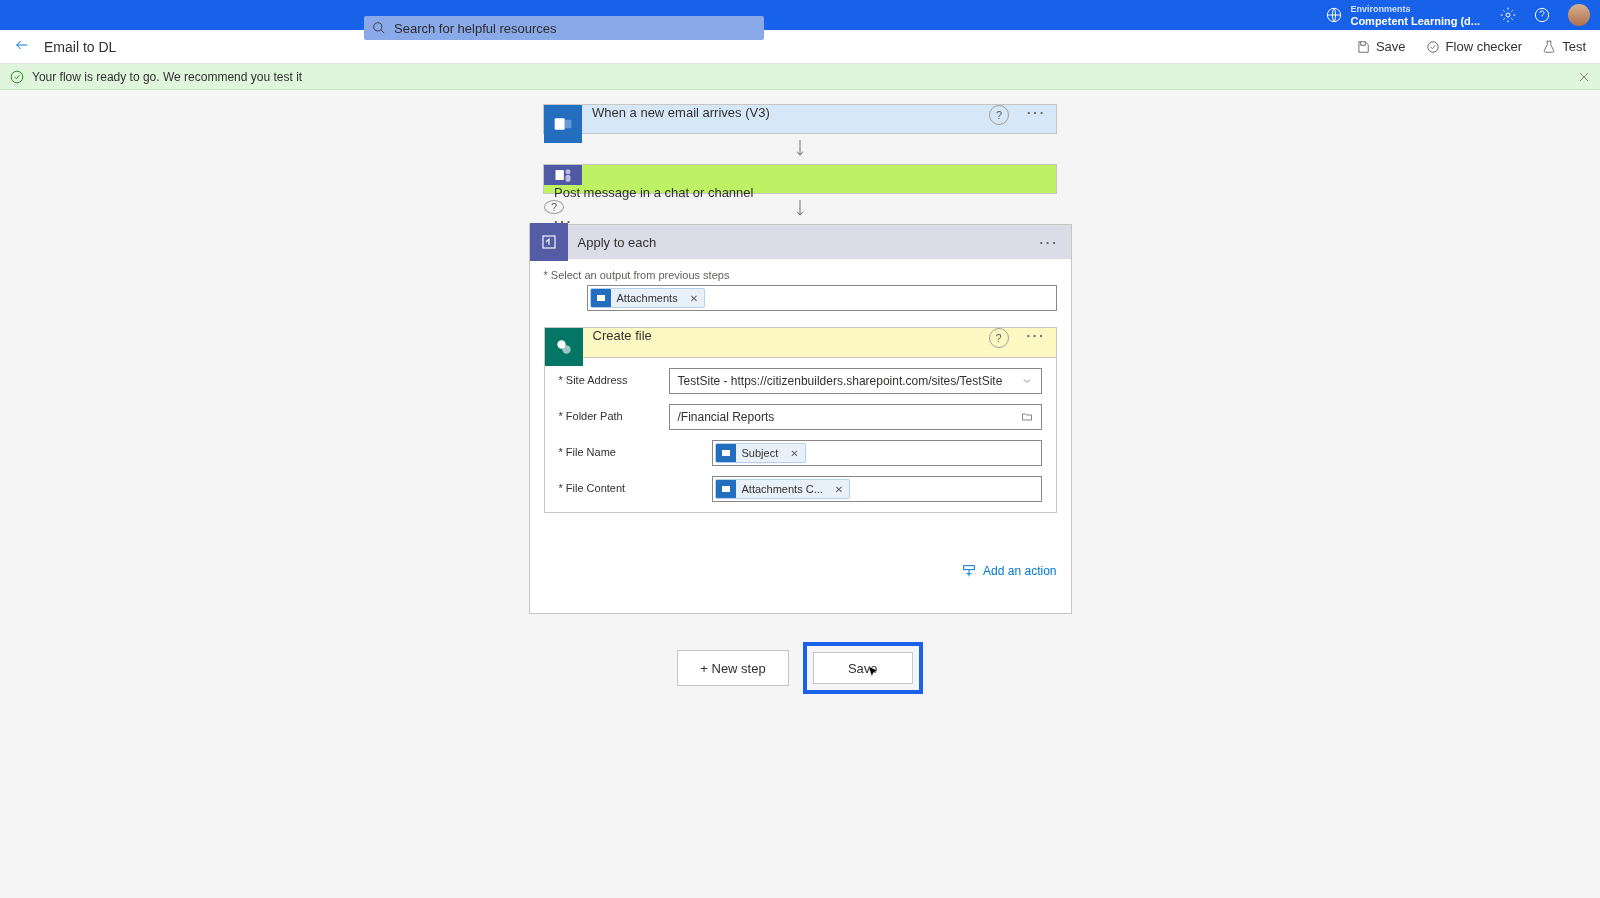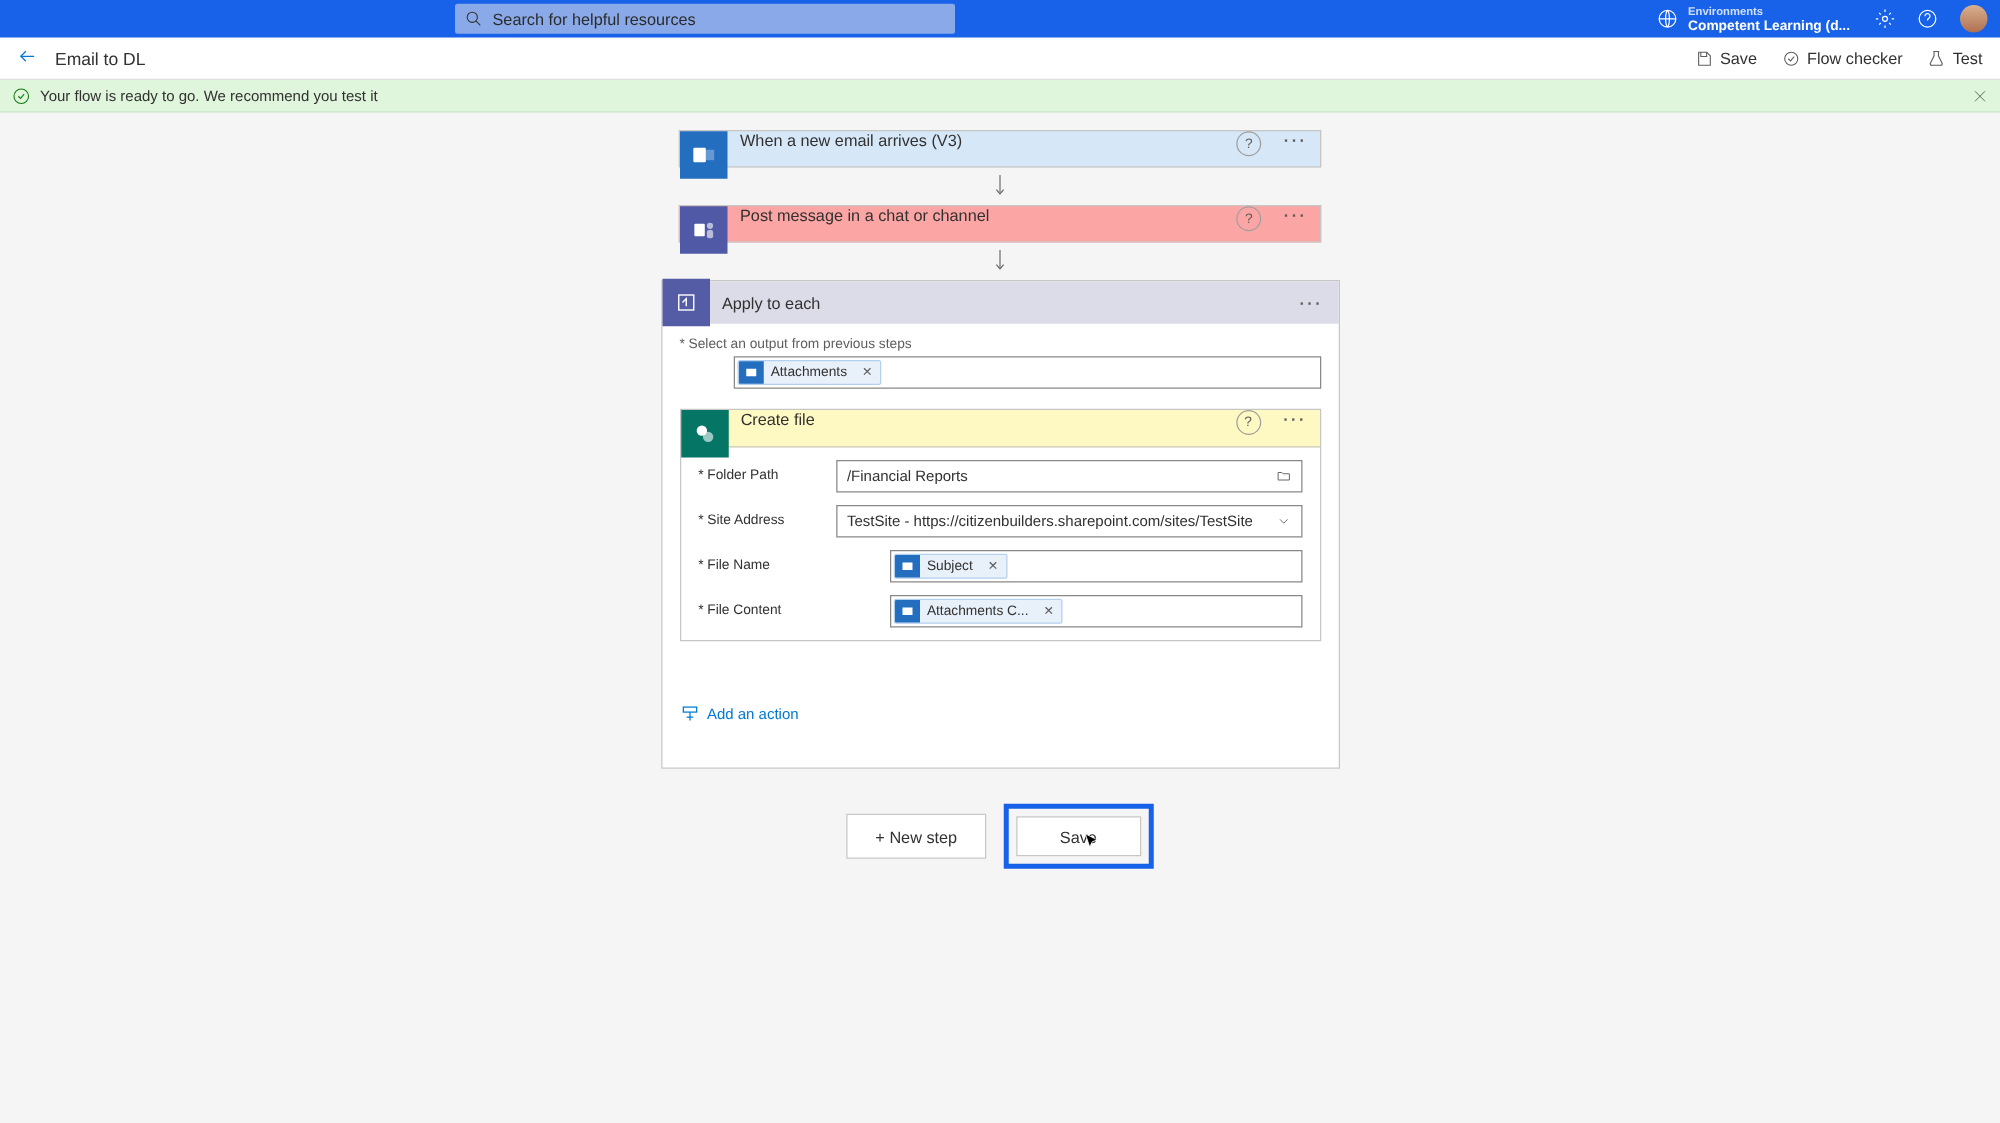--- a/index.html
+++ b/index.html
@@ -1,20 +1,20 @@
 <!DOCTYPE html>
 <html><head>
 <meta charset="utf-8">
 <style>
 * { box-sizing: border-box; margin: 0; padding: 0; font-family: "Segoe UI", sans-serif; }
 body { background: #f5f5f5; width: 1600px; height: 898px; overflow: hidden; color: #323130; }
 
 
 .topbar { background: #1762e8; height: 30px; display: flex; align-items: center; color: #fff; position: relative; }
-.search-wrap { position: absolute; left: 364px; top: 3px; width: 400px; height: 24px; background: #8aa9e8; border-radius: 2px; display: flex; align-items: center; padding: 0 8px; font-size: 13px; color: #2b2b2b; }
+.search-wrap { position: absolute; left: 364px; top: 16px; width: 400px; height: 24px; background: #8aa9e8; border-radius: 2px; display: flex; align-items: center; padding: 0 8px; font-size: 13px; color: #2b2b2b; }
 .search-wrap svg { width: 14px; height: 14px; margin-right: 8px; stroke: #333; fill: none; stroke-width: 1.5; }
 .env { position: absolute; right: 120px; font-size: 11px; display: flex; align-items: center; gap: 8px; }
 .env svg { width: 16px; height: 16px; fill: #fff; }
 .env-text { display: flex; flex-direction: column; line-height: 12px; font-weight: bold; }
 .env-text .small { font-size: 9px; opacity: .8; }
 .top-icons { position: absolute; right: 10px; display: flex; align-items: center; gap: 18px; }
 .top-icons svg { width: 16px; height: 16px; fill: #fff; }
 .avatar { width: 22px; height: 22px; border-radius: 50%; background: linear-gradient(#d8b090, #b07050); }
 
 
@@ -34,21 +34,21 @@
 .canvas { display: flex; flex-direction: column; align-items: center; padding-top: 14px; }
 
 .card { width: 514px; border: 1px solid #c8c6c4; display: flex; align-items: flex-start; height: 30px; font-size: 13px; cursor: pointer; }
 .card .ico { width: 38px; height: 38px; display: flex; align-items: center; justify-content: center; color: #fff; }
 .card .title { flex: 1; padding-left: 10px; }
 .card .help { width: 20px; height: 20px; border: 1px solid #a19f9d; border-radius: 50%; display: flex; align-items: center; justify-content: center; font-size: 11px; color: #605e5c; margin-right: 8px; }
 .card .dots { padding: 0 10px; color: #605e5c; letter-spacing: 2px; font-weight: bold; cursor: pointer; }
 
 .card.outlook { background: #d6e7f7; }
 .card.outlook .ico { background: #246ec0; }
-.card.teams { background: #fca5a5; }
+.card.teams { background: #bef264; flex-direction: column; }
 .card.teams .ico { background: #5059a5; }
 .card.sp { background: #fef9c3; }
 .card.sp .ico { background: #057566; }
 
 .arrow { height: 30px; display: flex; align-items: center; justify-content: center; }
 .arrow svg { width: 14px; stroke: #605e5c; fill: none; stroke-width: 1.5; }
 
 
 .container { width: 543px; border: 1px solid #c8c6c4; background: #fff; }
 .cont-head { background: #dcdbe8; height: 34px; display: flex; align-items: center; font-size: 13px; }
@@ -70,21 +70,21 @@
 .inner-body { padding: 10px 14px; }
 .form-row { display: flex; align-items: flex-start; margin-bottom: 10px; }
 .form-row .flabel { width: 110px; font-size: 11px; color: #323130; padding-top: 6px; }
 .form-row .fcontrol { flex: 1; }
 .select { border: 1px solid #8a8886; height: 26px; display: flex; align-items: center; padding: 0 8px; font-size: 12px; position: relative; }
 .select .chev { margin-left: auto; }
 .textin { border: 1px solid #8a8886; height: 26px; display: flex; align-items: center; padding: 0 8px; font-size: 12px; position: relative; }
 .textin .folder { margin-left: auto; }
 .textin svg, .select svg { width: 12px; height: 12px; stroke: #605e5c; fill: none; stroke-width: 1.5; }
 
-.add-action { text-align: left; margin-top: 50px; margin-bottom: 10px; }
+.add-action { text-align: right; margin-top: 50px; margin-bottom: 10px; }
 .add-action a { color: #0078d4; font-size: 12px; text-decoration: none; display: inline-flex; align-items: center; gap: 6px; }
 .add-action svg { width: 16px; height: 16px; stroke: #0078d4; fill: none; stroke-width: 1.5; }
 
 
 .bottom { margin-top: 28px; display: flex; gap: 14px; align-items: center; }
 .btn { height: 36px; padding: 0 22px; border: 1px solid #c8c6c4; background: #fff; font-size: 13px; display: flex; align-items: center; justify-content: center; cursor: pointer; }
 .save-wrap { border: 4px solid #1762e8; padding: 6px; }
 .save-wrap .btn { height: 32px; width: 100px; position: relative; }
 .cursor { position: absolute; left: 52px; top: 10px; width: 14px; height: 18px; }
 
@@ -242,37 +242,37 @@
                 <circle cx="9" cy="9" r="5"></circle>
                 <circle cx="15" cy="15" r="5" opacity=".6"></circle>
               </svg>
           </div>
           <div class="title">Create file</div>
           <div class="help">?</div>
           <div class="dots">···</div>
         </div>
         <div class="inner-body">
           <div class="form-row">
+            <div class="flabel">* Site Address</div>
+            <div class="fcontrol">
+              <div class="select">
+                <span>TestSite - https://citizenbuilders.sharepoint.com/sites/TestSite</span>
+                <svg class="chev" viewBox="0 0 24 24">
+                    <polyline points="6,9 12,15 18,9"></polyline>
+                  </svg>
+              </div>
+            </div>
+          </div>
+          <div class="form-row">
             <div class="flabel">* Folder Path</div>
             <div class="fcontrol">
               <div class="textin">
                 <span>/Financial Reports</span>
                 <svg class="folder" viewBox="0 0 24 24">
                     <path d="M3 6h6l2 2h10v10H3z"></path>
-                  </svg>
-              </div>
-            </div>
-          </div>
-          <div class="form-row">
-            <div class="flabel">* Site Address</div>
-            <div class="fcontrol">
-              <div class="select">
-                <span>TestSite - https://citizenbuilders.sharepoint.com/sites/TestSite</span>
-                <svg class="chev" viewBox="0 0 24 24">
-                    <polyline points="6,9 12,15 18,9"></polyline>
                   </svg>
               </div>
             </div>
           </div>
           <div class="form-row">
             <div class="flabel">* File Name</div>
             <div class="fcontrol">
               <div class="token-input">
                 <span class="token">
                   <span class="tico">

